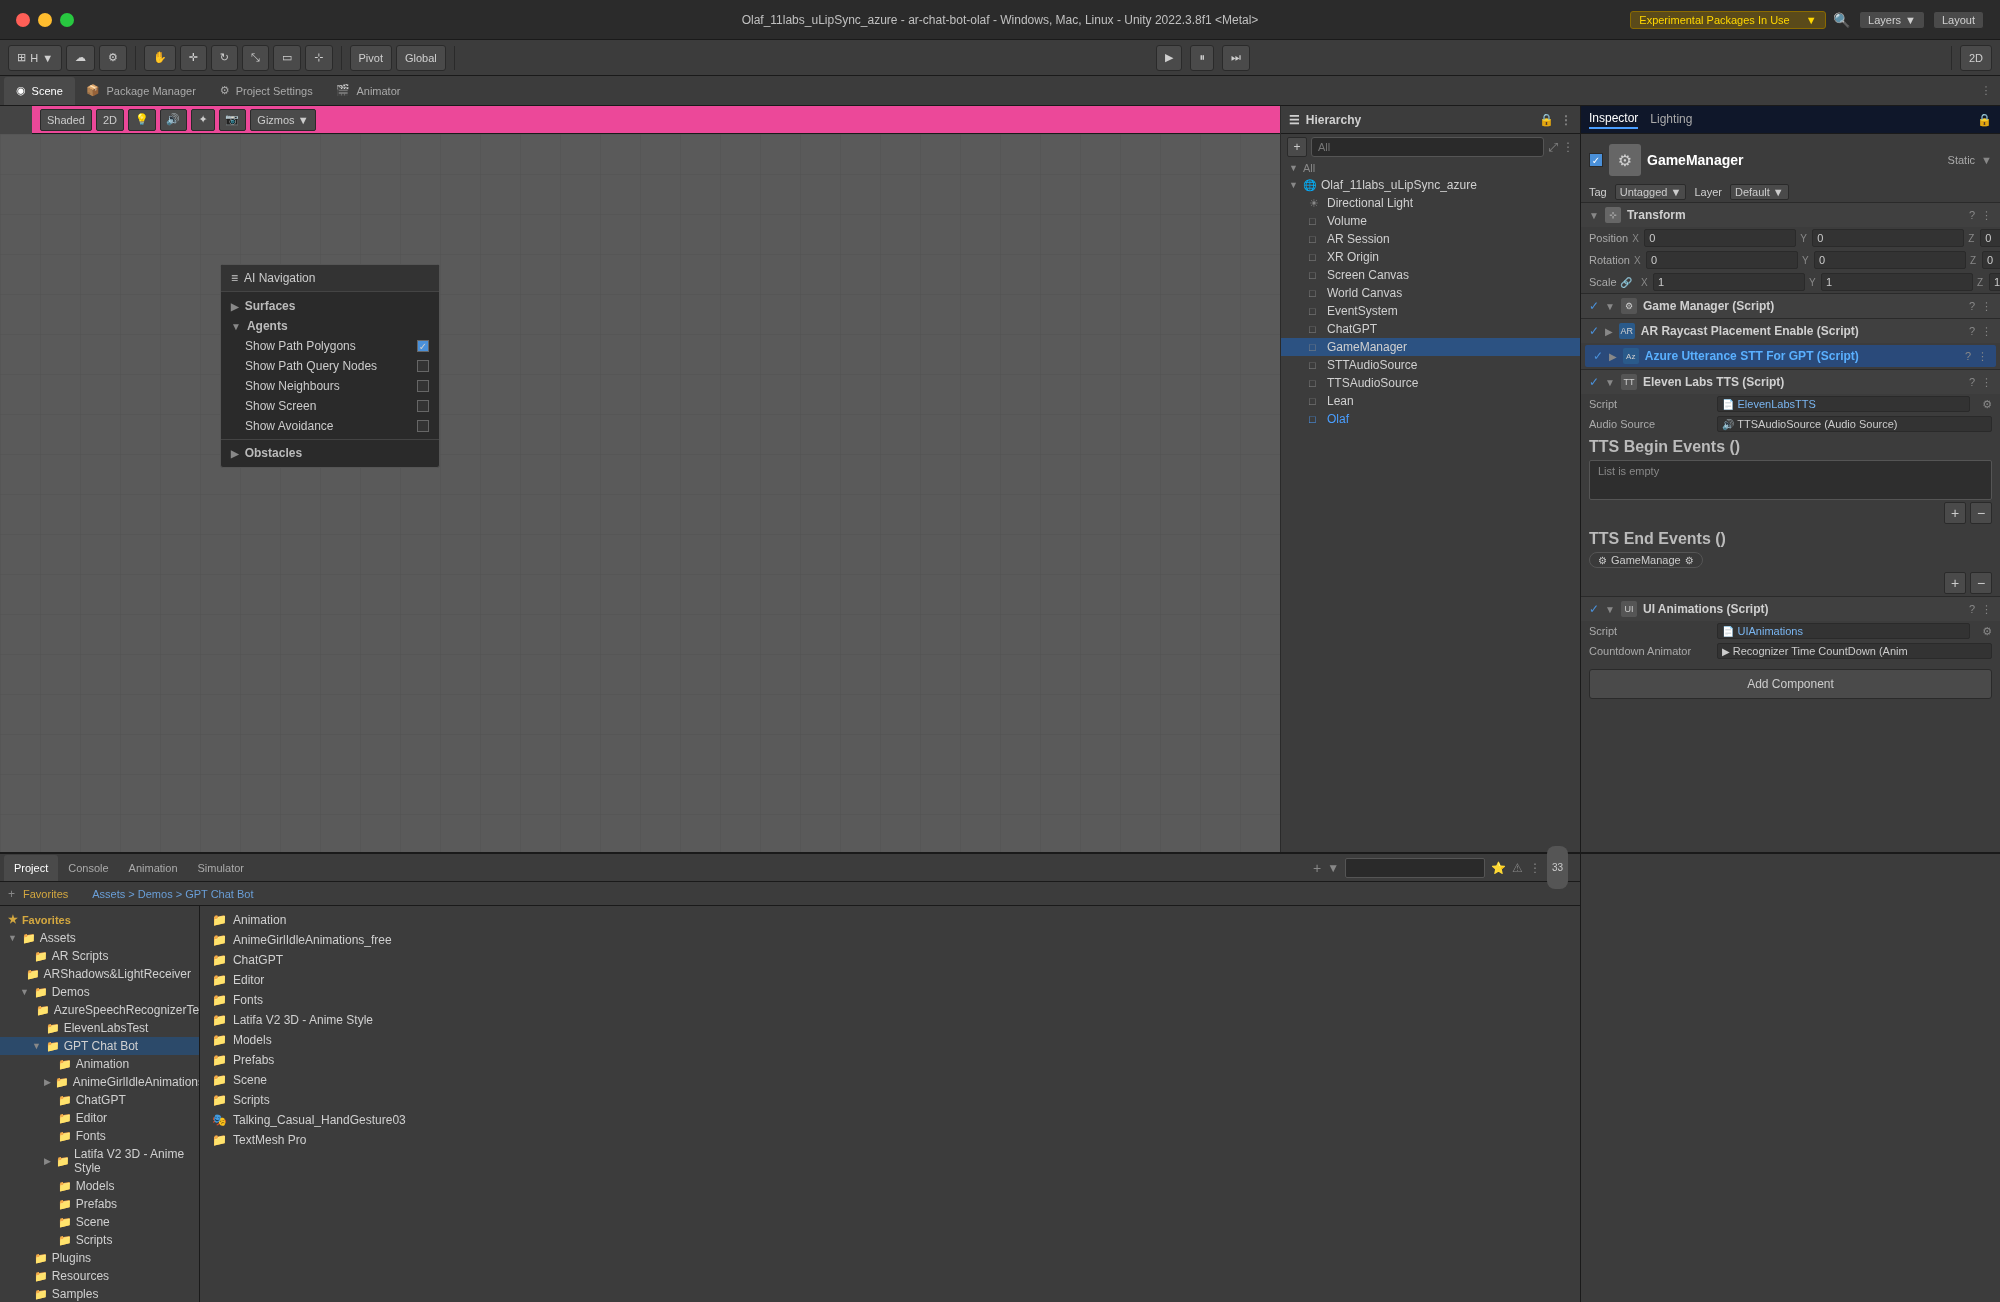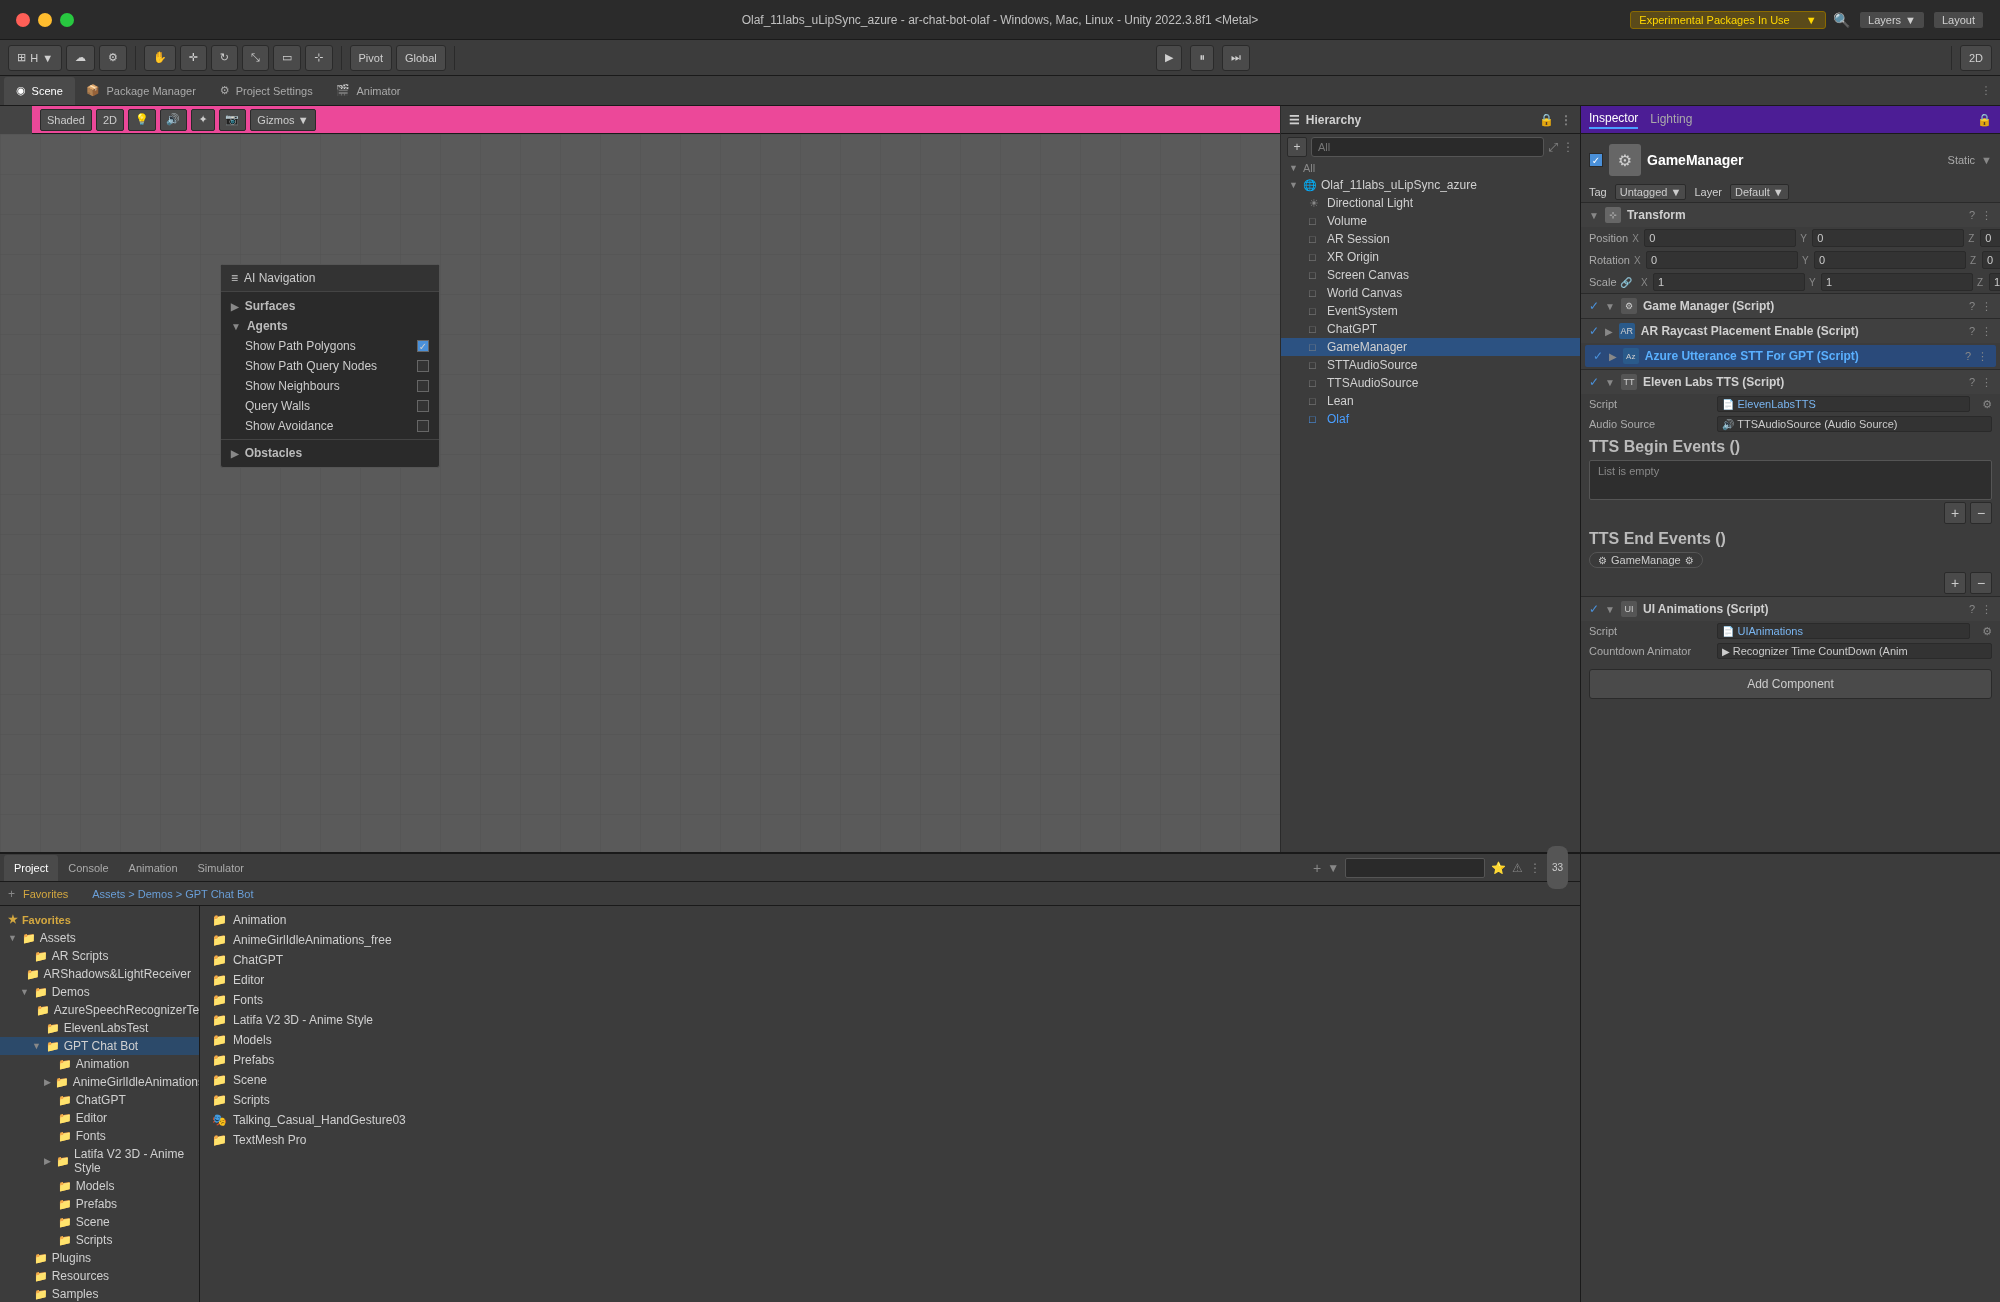--- a/index.html
+++ b/index.html
@@ -269,21 +269,21 @@
     .inspector-panel {
       width: 420px;
       background: #3c3c3c;
       border-left: 1px solid #1a1a1a;
       display: flex;
       flex-direction: column;
       overflow: hidden;
     }
     .inspector-header {
       height: 28px;
-      background: #4c1d95;
+      background: #0f172a;
       display: flex;
       align-items: center;
       padding: 0 8px;
       gap: 12px;
       border-bottom: 1px solid #1a1a1a;
     }
     .inspector-tab {
       font-size: 12px;
       color: #aaa;
       cursor: pointer;
@@ -752,21 +752,21 @@
           </div>
           <div class="ai-nav-item sub">
             <span>Show Path Query Nodes</span>
             <div class="ai-nav-check"></div>
           </div>
           <div class="ai-nav-item sub">
             <span>Show Neighbours</span>
             <div class="ai-nav-check"></div>
           </div>
           <div class="ai-nav-item sub">
-            <span>Query Walls</span>
+            <span>Show Screen</span>
             <div class="ai-nav-check"></div>
           </div>
           <div class="ai-nav-item sub">
             <span>Show Avoidance</span>
             <div class="ai-nav-check"></div>
           </div>
           <div class="divider-line"></div>
           <div class="ai-nav-item parent">
             <span class="ai-nav-arrow">▶</span>
             <span>Obstacles</span>

